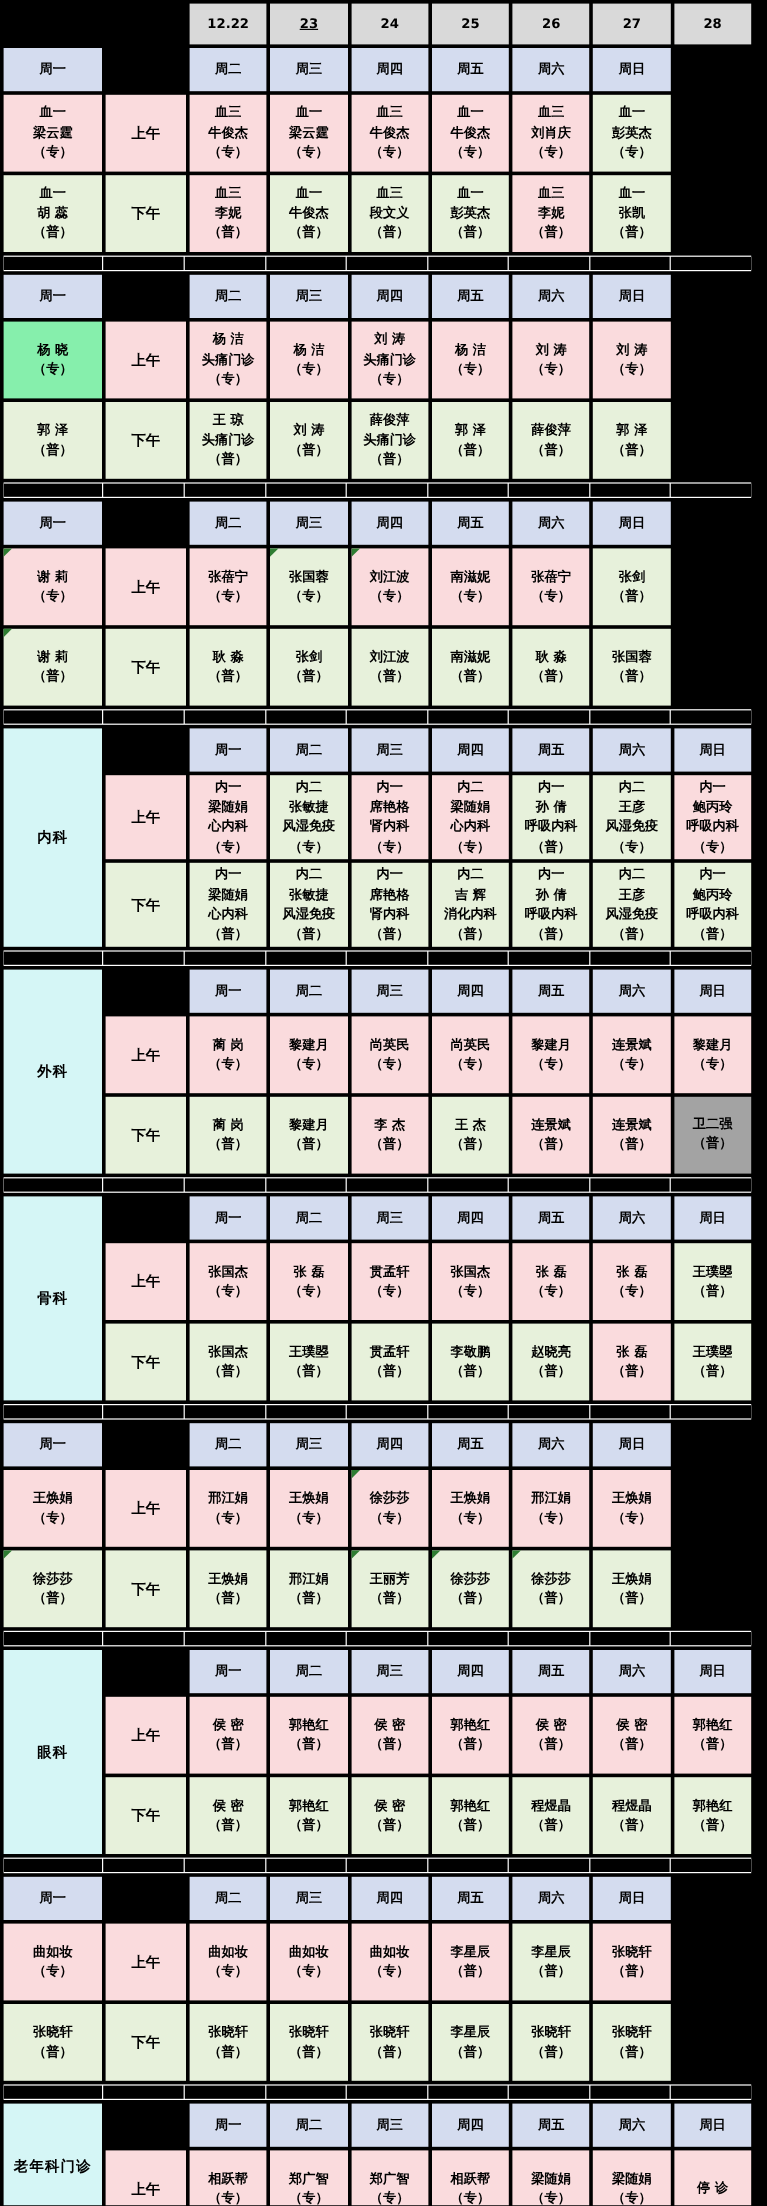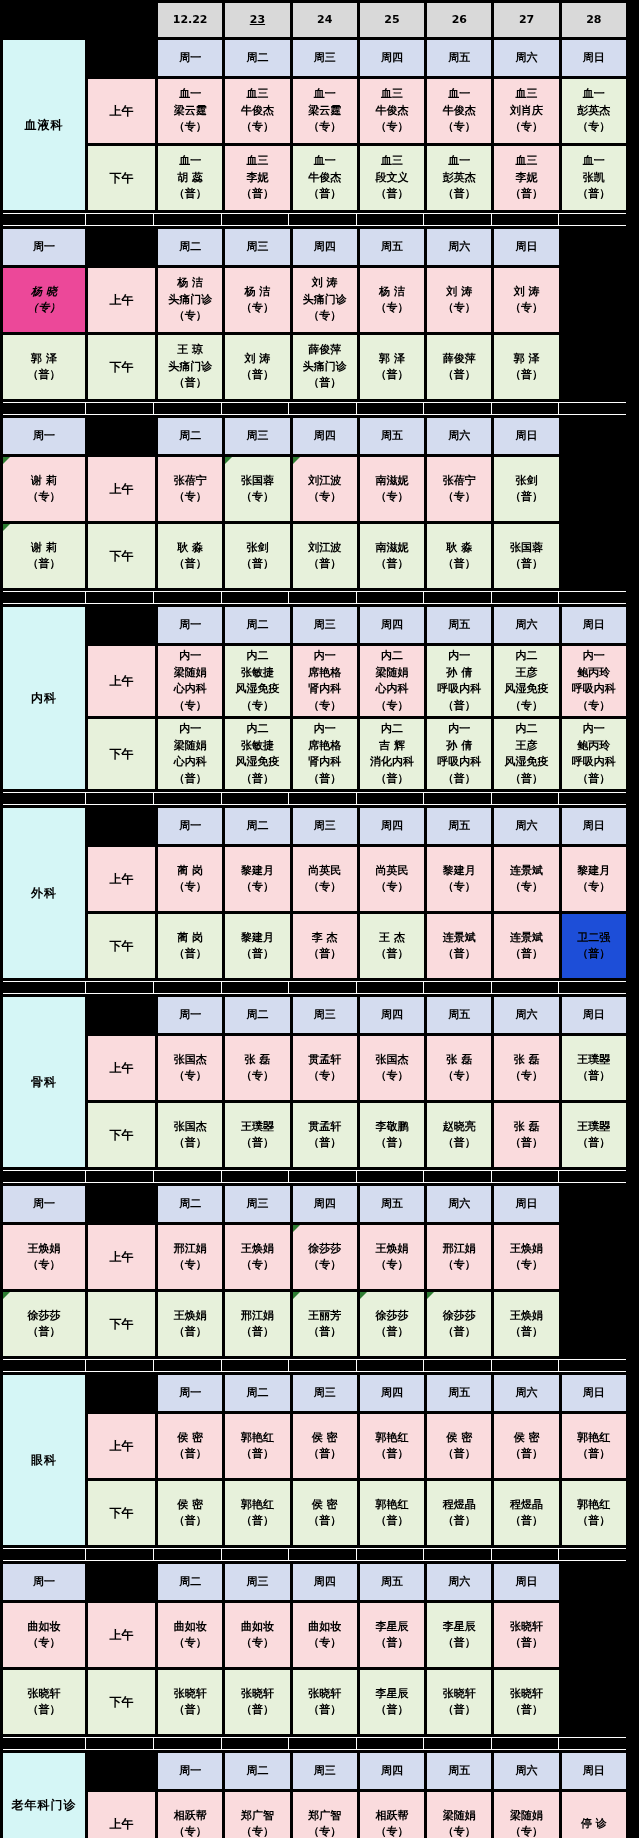--- a/index.html
+++ b/index.html
@@ -65,21 +65,20 @@
         <div class="cell corner" style="background: rgb(0, 0, 0);"></div>
         <div class="cell date" style="background: rgb(217, 217, 217);">12.22</div>
         <div class="cell date" style="background: rgb(217, 217, 217); text-decoration: underline;">23</div>
         <div class="cell date" style="background: rgb(217, 217, 217);">24</div>
         <div class="cell date" style="background: rgb(217, 217, 217);">25</div>
         <div class="cell date" style="background: rgb(217, 217, 217);">26</div>
         <div class="cell date" style="background: rgb(217, 217, 217);">27</div>
         <div class="cell date" style="background: rgb(217, 217, 217);">28</div>
       </div>
       <div class="grid">
-        <div class="cell dept" style="background: rgb(213, 246, 246); grid-area: 1 / 1 / span 3;">血液科</div>
         <div class="cell blank wk" style="background: rgb(0, 0, 0); grid-area: 1 / 2;"></div>
         <div class="cell wk" style="background: rgb(212, 220, 239); grid-row: 1;">周一</div>
         <div class="cell wk" style="background: rgb(212, 220, 239); grid-row: 1;">周二</div>
         <div class="cell wk" style="background: rgb(212, 220, 239); grid-row: 1;">周三</div>
         <div class="cell wk" style="background: rgb(212, 220, 239); grid-row: 1;">周四</div>
         <div class="cell wk" style="background: rgb(212, 220, 239); grid-row: 1;">周五</div>
         <div class="cell wk" style="background: rgb(212, 220, 239); grid-row: 1;">周六</div>
         <div class="cell wk" style="background: rgb(212, 220, 239); grid-row: 1;">周日</div>
         <div class="cell tlabel scell" style="background: rgb(250, 219, 221); grid-area: 2 / 2;">上午</div>
         <div class="cell scell" style="background: rgb(250, 219, 221); grid-row: 2;">血一
@@ -142,21 +141,21 @@
       <div class="grid">
         <div class="cell blank wk" style="background: rgb(0, 0, 0); grid-area: 1 / 2;"></div>
         <div class="cell wk" style="background: rgb(212, 220, 239); grid-row: 1;">周一</div>
         <div class="cell wk" style="background: rgb(212, 220, 239); grid-row: 1;">周二</div>
         <div class="cell wk" style="background: rgb(212, 220, 239); grid-row: 1;">周三</div>
         <div class="cell wk" style="background: rgb(212, 220, 239); grid-row: 1;">周四</div>
         <div class="cell wk" style="background: rgb(212, 220, 239); grid-row: 1;">周五</div>
         <div class="cell wk" style="background: rgb(212, 220, 239); grid-row: 1;">周六</div>
         <div class="cell wk" style="background: rgb(212, 220, 239); grid-row: 1;">周日</div>
         <div class="cell tlabel scell" style="background: rgb(250, 219, 221); grid-area: 2 / 2;">上午</div>
-        <div class="cell scell" style="background: #ec4899; grid-row: 2; font-style: italic;">杨 晓
+        <div class="cell scell" style="background: #86efac; grid-row: 2;">杨 晓
 （专）</div>
         <div class="cell scell" style="background: rgb(250, 219, 221); grid-row: 2;">杨 洁
 头痛门诊
 （专）</div>
         <div class="cell scell" style="background: rgb(250, 219, 221); grid-row: 2;">杨 洁
 （专）</div>
         <div class="cell scell" style="background: rgb(250, 219, 221); grid-row: 2;">刘 涛
 头痛门诊
 （专）</div>
         <div class="cell scell" style="background: rgb(250, 219, 221); grid-row: 2;">杨 洁
@@ -362,21 +361,21 @@
         <div class="cell scell" style="background: rgb(231, 241, 219); grid-row: 3;">黎建月
 （普）</div>
         <div class="cell scell" style="background: rgb(250, 219, 221); grid-row: 3;">李 杰
 （普）</div>
         <div class="cell scell" style="background: rgb(231, 241, 219); grid-row: 3;">王 杰
 （普）</div>
         <div class="cell scell" style="background: rgb(250, 219, 221); grid-row: 3;">连景斌
 （普）</div>
         <div class="cell scell" style="background: rgb(250, 219, 221); grid-row: 3;">连景斌
 （普）</div>
-        <div class="cell scell" style="background: #1d4ed8; grid-row: 3; font-family: Liberation Mono, monospace;">卫二强
+        <div class="cell scell" style="background: #a3a3a3; grid-row: 3; font-family: Liberation Mono, monospace;">卫二强
 （普）</div>
       </div>
       <div class="sep">
         <div class="sep-inner">
           <div class="bar"></div>
           <div class="bar"></div>
           <div class="bar"></div>
           <div class="bar"></div>
           <div class="bar"></div>
           <div class="bar"></div>

